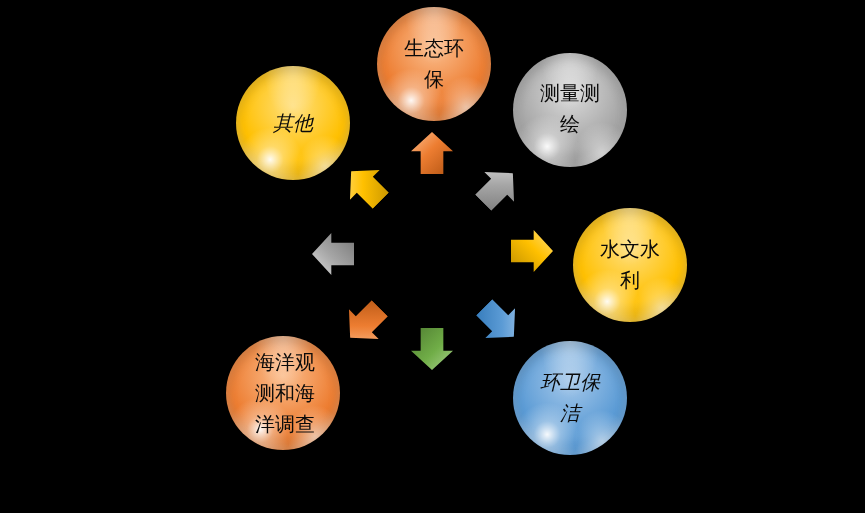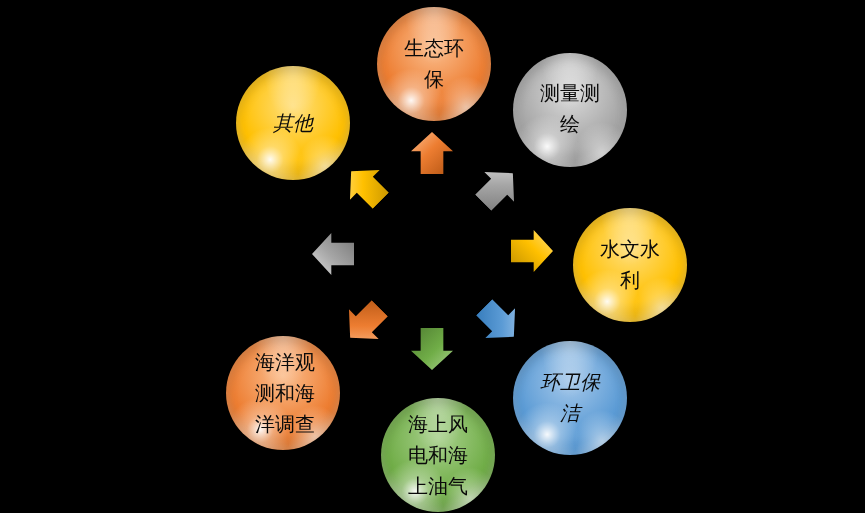--- a/index.html
+++ b/index.html
@@ -77,23 +77,20 @@
   </div>
     <div class="arrow pos-top-right" style="--base: #A6A6A6; --light: #DBDBDB; --dark: #767676;"></div>
     <div class="sphere node pos-right" style="--base: #FFC000; --light: #FFDF7E; --dark: #BF8F00;">
     <div class="label" style="color: rgb(10, 10, 10);">水文水利</div>
   </div>
     <div class="arrow pos-right" style="--base: #FFC000; --light: #FFDF7E; --dark: #BF8F00;"></div>
     <div class="sphere node pos-bottom-right" style="--base: #5B9BD5; --light: #A5C8EA; --dark: #2E75B6;">
     <div class="label" style="color: rgb(10, 10, 10);">环卫保洁</div>
   </div>
     <div class="arrow pos-bottom-right" style="--base: #5B9BD5; --light: #A5C8EA; --dark: #2E75B6;"></div>
-    <div class="sphere node pos-bottom" style="--base: #70AD47; --light: #A9D18E; --dark: #507E32;">
-    <div class="label" style="color: rgb(10, 10, 10);">海上风电和海上油气</div>
-  </div>
     <div class="arrow pos-bottom" style="--base: #70AD47; --light: #A9D18E; --dark: #507E32;"></div>
     <div class="sphere node pos-bottom-left" style="--base: #ED7D31; --light: #FBBE8E; --dark: #B35412;">
     <div class="label" style="color: rgb(10, 10, 10);">海洋观测和海洋调查</div>
   </div>
     <div class="arrow pos-bottom-left" style="--base: #ED7D31; --light: #FBBE8E; --dark: #B35412;"></div>
     <div class="arrow pos-left" style="--base: #A6A6A6; --light: #DBDBDB; --dark: #767676;"></div>
     <div class="sphere node pos-top-left" style="--base: #FFC000; --light: #FFDF7E; --dark: #BF8F00;">
     <div class="label" style="color: rgb(10, 10, 10);">其他</div>
   </div>
     <div class="arrow pos-top-left" style="--base: #FFC000; --light: #FFDF7E; --dark: #BF8F00;"></div>

